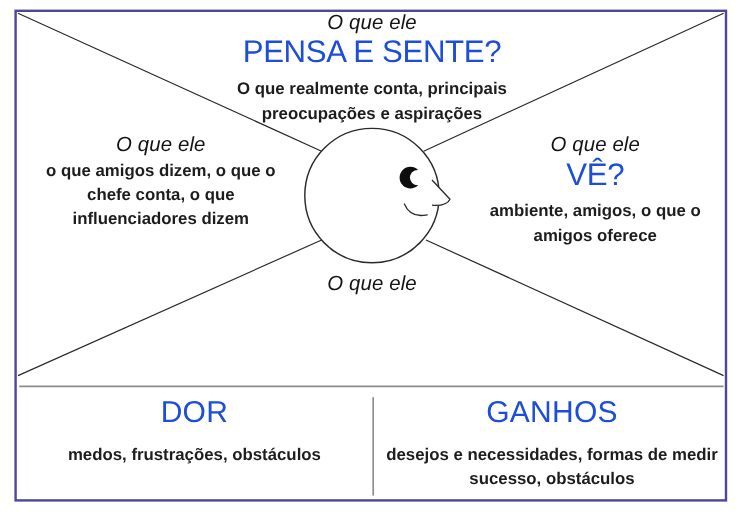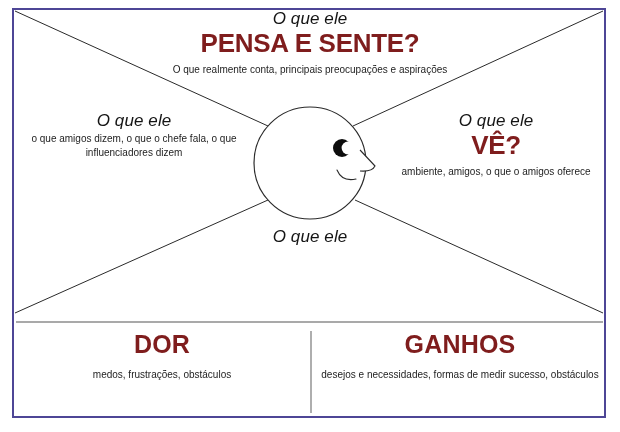--- a/index.html
+++ b/index.html
@@ -52,31 +52,31 @@
     font-style: italic;
     font-weight: 400;
     font-size: 17px;
     color: #141414;
     line-height: 1.1;
     margin: 0 0 1px 0;
     letter-spacing: 0.1px;
   }
 
   .headline {
-    font-weight: 700;
+    font-weight: 400;
     font-size: 26px;
-    color: #7f1d1d;
+    color: #1d4ed8;
     line-height: 1.06;
     margin: 0 0 6px 0;
     letter-spacing: -0.3px;
   }
 
   .desc {
-    font-weight: 400;
-    font-size: 10px;
+    font-weight: 700;
+    font-size: 14px;
     color: #1d1d1d;
     line-height: 1.45;
     margin: 0;
   }
 
   
   #quad-pensa {
     left: 165px;
     top: 10px;
     width: 290px;
@@ -149,21 +149,21 @@
   </svg>
 
   <div class="quad" id="quad-pensa">
     <p class="kicker">O que ele</p>
     <p class="headline">PENSA E SENTE?</p>
     <p class="desc">O que realmente conta, principais preocupações e aspirações</p>
   </div>
 
   <div class="quad" id="quad-escuta">
     <p class="kicker">O que ele</p>
-    <p class="desc">o que amigos dizem, o que o chefe fala, o que influenciadores dizem</p>
+    <p class="desc">o que amigos dizem, o que o chefe conta, o que influenciadores dizem</p>
   </div>
 
   <div class="quad" id="quad-ve">
     <p class="kicker">O que ele</p>
     <p class="headline">VÊ?</p>
     <p class="desc">ambiente, amigos, o que o amigos oferece</p>
   </div>
 
   <div class="quad" id="quad-fala">
     <p class="kicker">O que ele</p>

